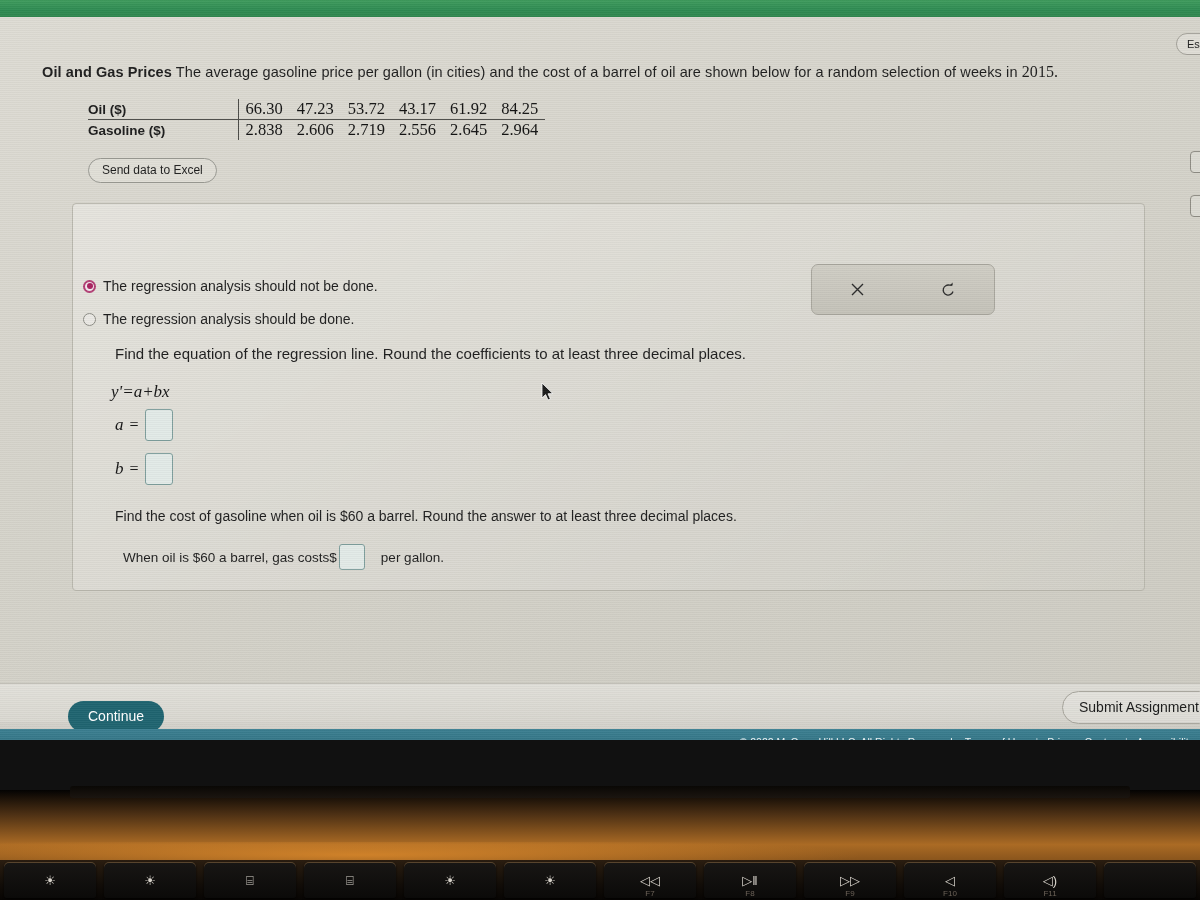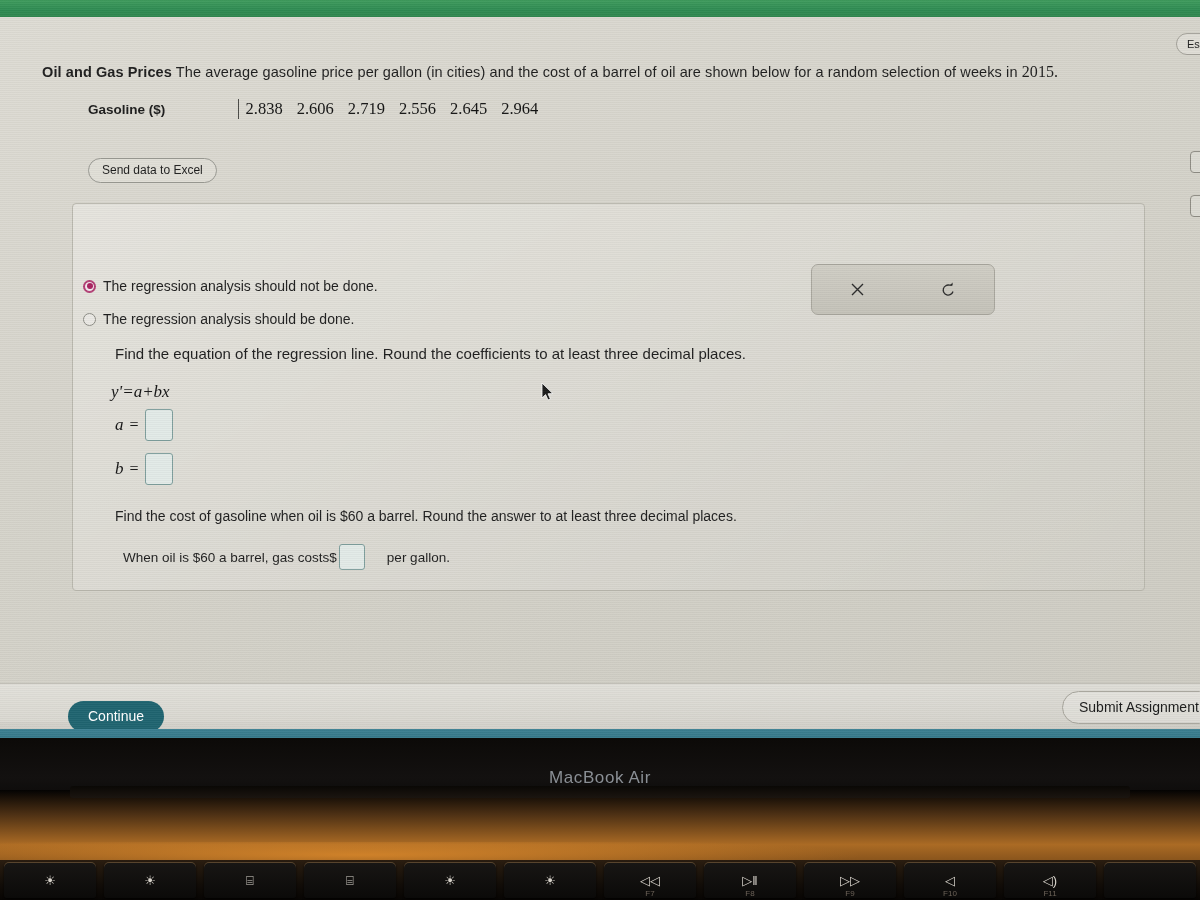--- a/index.html
+++ b/index.html
@@ -258,20 +258,26 @@
       <div class="edgebtn e1"></div>
       <div class="edgebtn e2"></div>
 
       <div class="stmt">
         <b>Oil and Gas Prices</b><span> The average gasoline price per gallon (in cities) and the cost of a barrel of oil are shown below for a random selection of weeks in </span><span class="yr">2015.</span>
       </div>
 
       <div class="tblwrap">
         <table class="data">
           <tbody>
+              <tr class="rowtop">
+            <td class="lbl">Oil ($)</td>
+            <td class="vals">
+              <span>66.30</span><span>47.23</span><span>53.72</span><span>43.17</span><span>61.92</span><span>84.25</span>
+            </td>
+          </tr>
           <tr>
             <td class="lbl">Gasoline ($)</td>
             <td class="vals">
               <span>2.838</span><span>2.606</span><span>2.719</span><span>2.556</span><span>2.645</span><span>2.964</span>
             </td>
           </tr>
         </tbody>
           </table>
       </div>
 
@@ -300,21 +306,21 @@
         <div class="coefrow b">
           <span class="sym">b</span>
           <span class="eqs">=</span>
           <span class="ansbox"></span>
         </div>
 
         <div class="q3">Find the cost of gasoline when oil is $60 a barrel. Round the answer to at least three decimal places.</div>
         <div class="q4">
           <span>When oil is $60 a barrel, gas costs$</span>
           <span class="ansbox small"></span>
-          <span style="margin-left:20px">per gallon.</span>
+          <span style="margin-left:14px">per gallon.</span>
         </div>
       </div>
 
       <div class="miniTB">
         <div class="tbbtn">
           <svg width="15" height="15" viewBox="0 0 15 15">
             <path d="M2 2 L13 13 M13 2 L2 13" stroke="#2b2b2b" stroke-width="1.4" fill="none"></path>
           </svg>
         </div>
         <div class="tbbtn">
@@ -338,23 +344,20 @@
         <a class="lnk" href="#">Terms of Use</a>
         <span class="sep">|</span>
         <a class="lnk" href="#">Privacy Center</a>
         <span class="sep">|</span>
         <a class="lnk" href="#">Accessibility</a>
       </div>
 
     </div>
   </div>
 
-  <div class="bezel">
-    <div class="brand">MacBook Air</div>
-  </div>
   <div class="hinge"></div>
   <div class="glow"></div>
   <div class="keyrow">
     <div class="key">
         <span class="gl">☀</span>
         <span class="fn"></span>
       </div>
     <div class="key">
         <span class="gl">☀</span>
         <span class="fn"></span>

